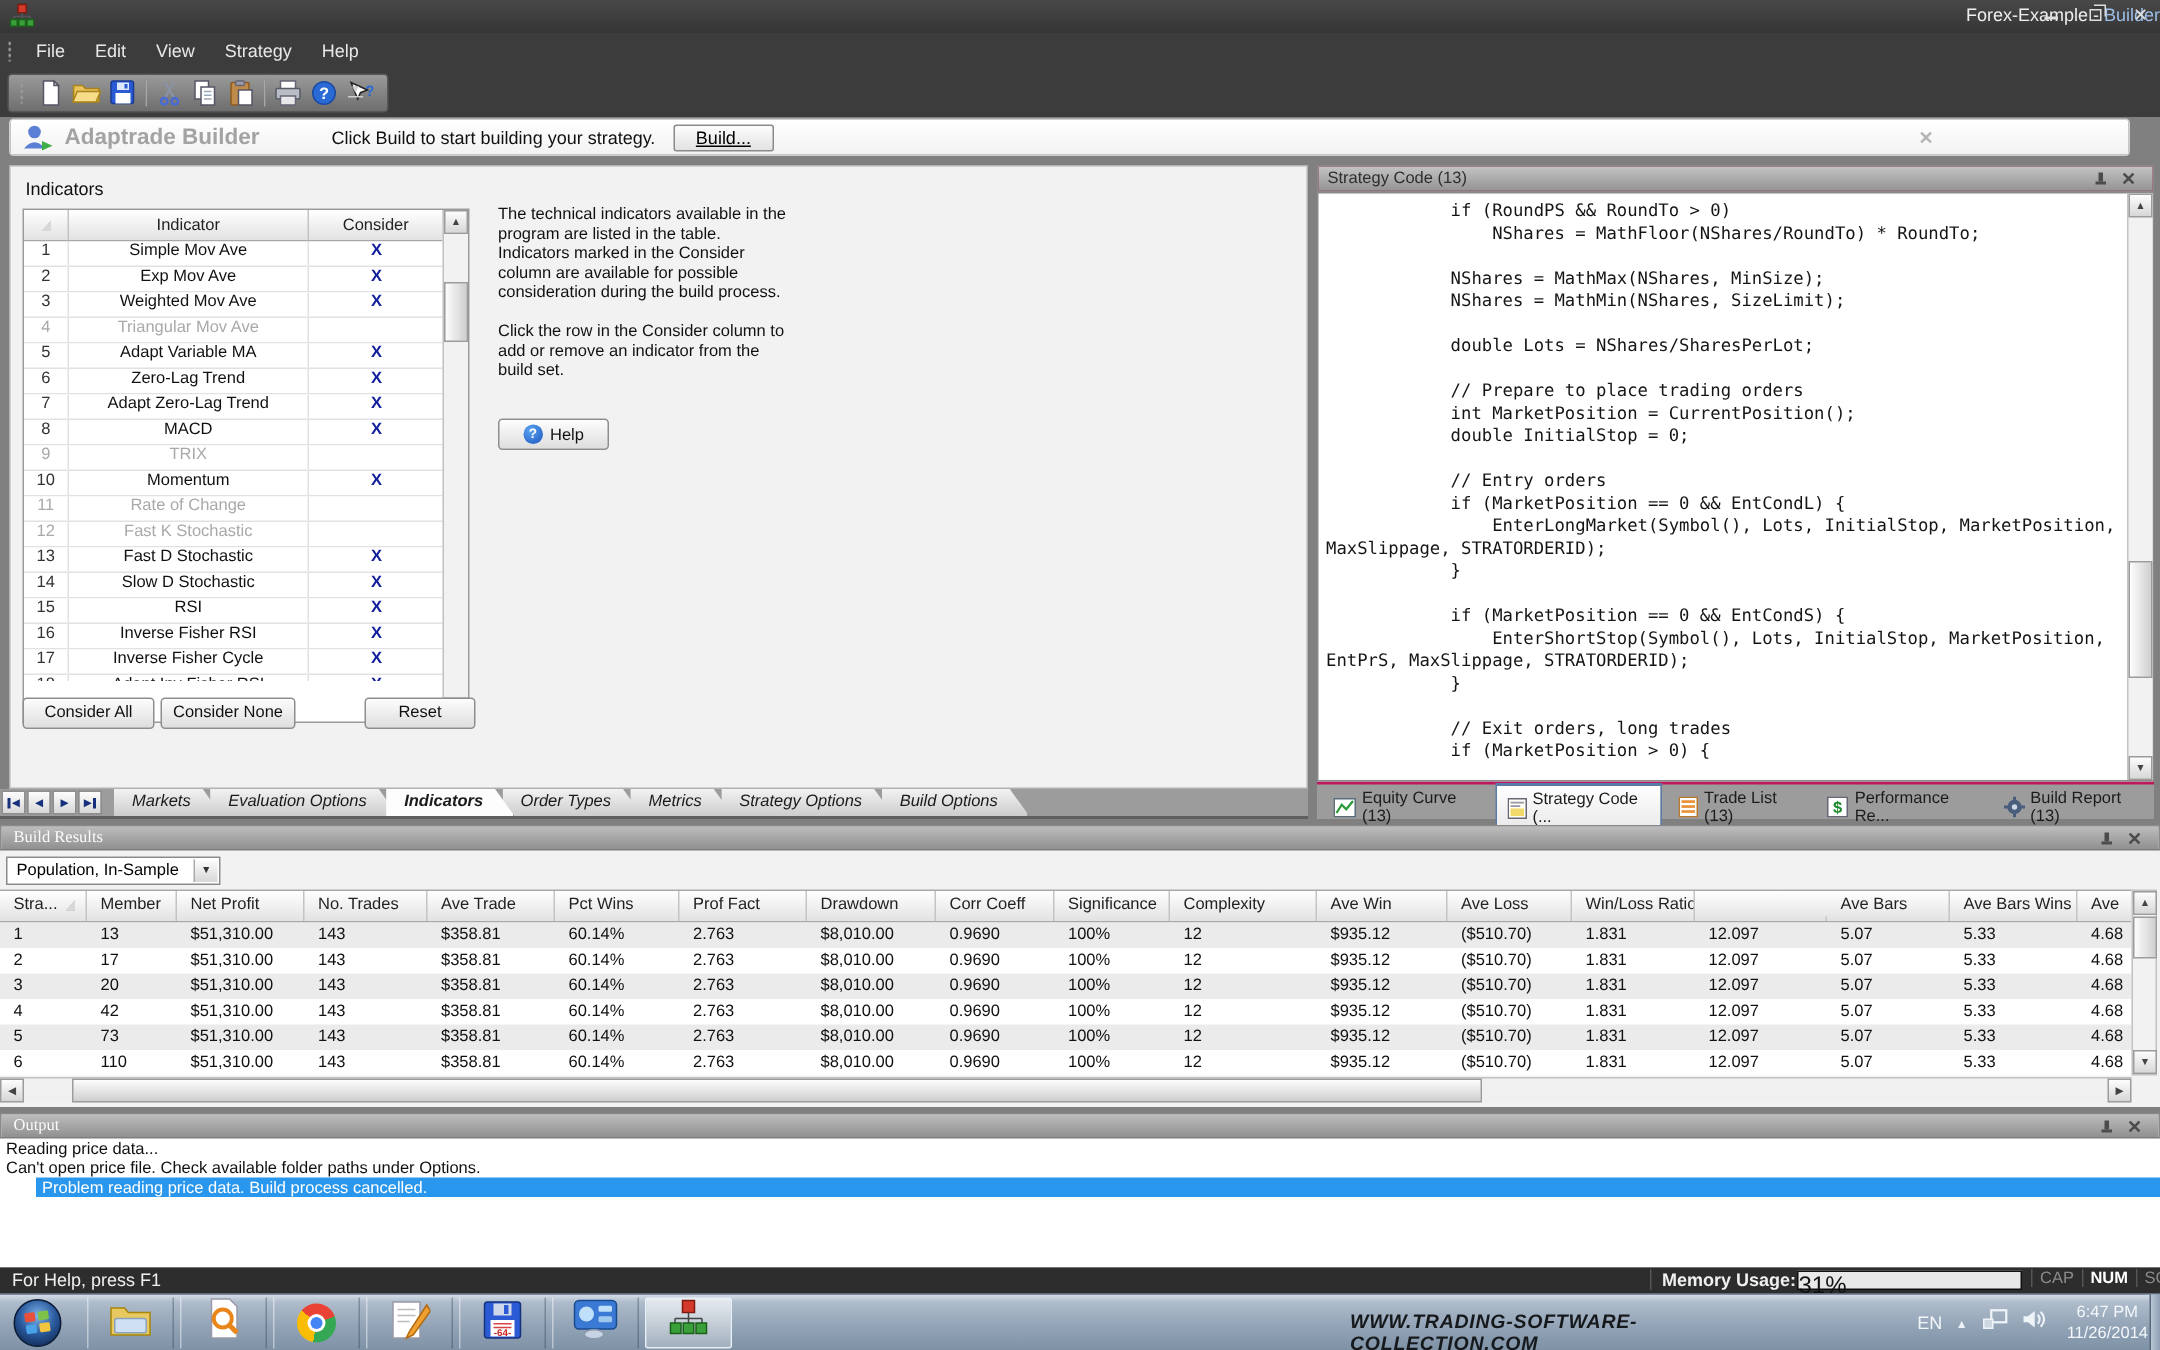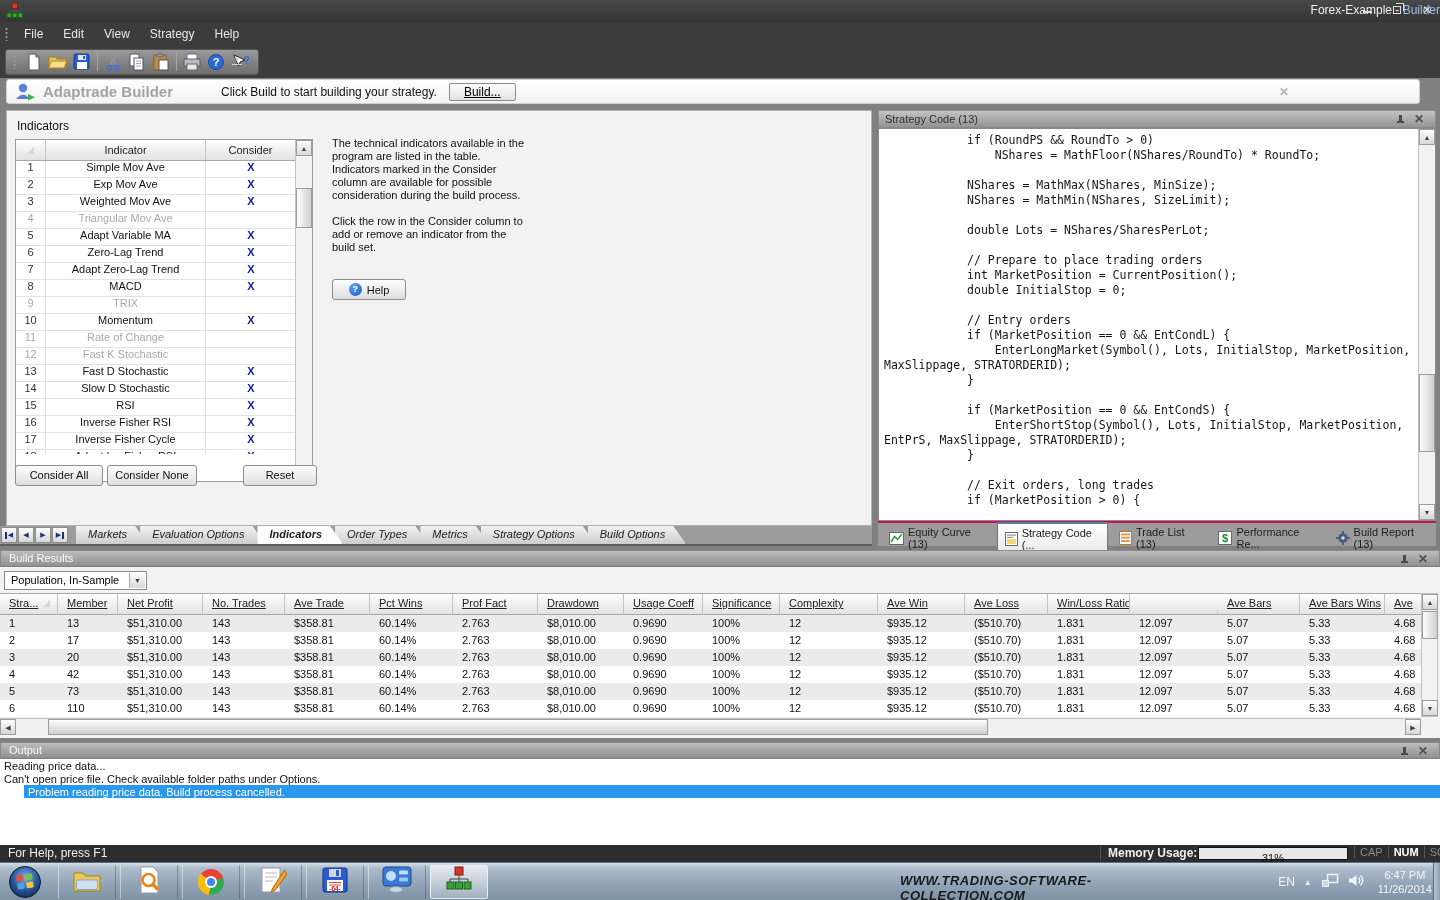--- a/index.html
+++ b/index.html
@@ -69,62 +69,62 @@
   .navbtn { width:16px; height:16px; margin:1px 0 0 1px; background:linear-gradient(#fdfdfd,#d7d7d7); border:1px solid #8e8e8e; display:flex; align-items:center; justify-content:center; gap:1px; }
   .navbtn .arr { font-size:7px; color:#16307c; }
   .navbtn .bar { width:2px; height:7px; background:#16307c; }
   #main-tabs { display:flex; margin-left:8px;font-style:italic; }
   .mtab { position:relative; padding:2px 20px 2px 12px; font-size:11px; color:#1a1a1a; background:linear-gradient(#f2f2f2,#cdcdcd); clip-path:polygon(0 0, calc(100% - 13px) 0, 100% 100%, 0 100%); border-right:1px solid #8a8a8a; margin-right:-8px; }
   .mtab.active { background:#fdfdfd; font-weight:bold; z-index:2; }
 
   
   #right-dock { position:absolute; left:878px; top:110px; width:558px; height:436px; background:#be185d; }
   .dock-header { position:relative; height:18px; background:linear-gradient(#c3c3c3,#949494); border:1px solid #8a8a8a; font-size:11px; color:#2e2e2e; padding:2px 0 0 6px; }
-  .dock-header.lighttext { color:#f8f8f8; }
+  .dock-header.lighttext { color:#f8f8f8;font-family:Liberation Serif, serif; }
   .pin-icon { position:absolute; top:4px; width:9px; height:10px; }
   .pin-icon::before { content:""; position:absolute; left:3px; top:0; width:3px; height:6px; background:#4c4c4c; }
   .pin-icon::after { content:""; position:absolute; left:1px; top:6px; width:7px; height:1.5px; background:#4c4c4c; box-shadow:3px 1.5px 0 -1px #4c4c4c; }
   .hdr-close { position:absolute; top:2px; width:12px; height:12px; color:#4c4c4c; font-size:12px; font-weight:bold; line-height:12px; text-align:center; }
   #code-area { position:absolute; left:0; top:18px; width:558px; height:393px; background:#fff; border:1px solid #8a8a8a; overflow:hidden; }
   #code-pre { font-family:"DejaVu Sans Mono", monospace; font-size:11.5px; line-height:15px; color:#151515; padding:4px 0 0 5px; white-space:pre; }
   #code-vscroll { position:absolute; right:1px; top:19px; width:17px; height:391px; background:#f2f2f2; border-left:1px solid #c2c2c2; }
   #right-tabs { position:absolute; left:0; top:413px; width:558px; height:23px; background:#9c9c9c; display:flex; align-items:flex-start; gap:4px; padding-left:4px; }
   .rtab { display:flex; align-items:center; gap:4px; font-size:11px; color:#1c1c1c; padding:3px 7px; }
   .rtab.active { background:linear-gradient(#ffffff,#e8e8e8); border:1px solid #5a7ba8; border-top:2px solid #5a7ba8; border-radius:0 0 4px 4px; margin-top:-1px; }
   .rtab-ico { display:inline-flex; }
 
   
   #build-results { position:absolute; left:0; top:550px; width:1440px; height:188px; background:#f2f2f2; }
   #br-header { position:relative; height:17px; background:linear-gradient(#bdbdbd,#909090); border-bottom:1px solid #7e7e7e; font-size:11px; color:#fafafa; padding:1px 0 0 8px; }
   #br-combo { position:absolute; left:4px; top:21px; width:143px; height:19px; background:#fff; border:1px solid #8a8a8a; font-size:11px; padding:2px 0 0 6px; }
   #br-combo .cmb-arrow { position:absolute; right:1px; top:1px; width:16px; height:15px; background:linear-gradient(#fdfdfd,#d7d7d7); border-left:1px solid #aaa; font-size:7px; text-align:center; line-height:15px; color:#333; }
   #br-table { position:absolute; left:0; top:43px; width:1421px; height:124px; overflow:hidden; background:#fff; border-top:1px solid #a8a8a8; }
   #br-cols { display:flex; height:21px; background:linear-gradient(#ffffff,#e2e2e2); border-bottom:1px solid #a8a8a8; font-size:11px; color:#222; }
-  .br-h { flex:none; padding:3px 13px 0 9px; border-right:1px solid #c4c4c4; white-space:nowrap; overflow:hidden; display:flex; gap:6px;text-decoration:underline; }
+  .br-h { flex:none; padding:3px 13px 0 9px; border-right:1px solid #c4c4c4; white-space:nowrap; overflow:hidden; display:flex; gap:6px; }
   .br-row { display:flex; height:17px; font-size:11px; color:#111; }
   .br-row:nth-child(odd) { background:#ebebeb; }
   .br-c { flex:none; padding:2px 0 0 9px; white-space:nowrap; overflow:hidden; }
   #br-vscroll { position:absolute; left:1421px; top:43px; width:17px; height:124px; background:#f2f2f2; border:1px solid #c2c2c2; }
   #br-hscroll { position:absolute; left:0; top:168px; width:1421px; height:17px; background:#f0f0f0; border-top:1px solid #c2c2c2; }
   .sb-btn-h { position:absolute; top:0; width:16px; height:16px; background:linear-gradient(#fdfdfd,#d7d7d7); border:1px solid #9c9c9c; font-size:7px; color:#444; text-align:center; line-height:15px; }
   .sb-thumb-h { position:absolute; top:0; height:16px; background:linear-gradient(#fdfdfd,#cfcfcf); border:1px solid #9c9c9c; }
 
   
   #output-panel { position:absolute; left:0; top:742px; width:1440px; height:103px; background:#fff; }
   #out-header { position:relative; height:17px; background:linear-gradient(#bdbdbd,#909090); border-bottom:1px solid #7e7e7e; font-size:11px; color:#fafafa; padding:1px 0 0 8px; }
   .out-line { font-size:11px; color:#111; padding:1px 0 0 4px; height:13px; white-space:nowrap; }
   .out-line.hl { background:#2a97ee; color:#fff;margin-left:24px; }
 
   
   #statusbar { position:absolute; left:0; top:845px; width:1440px; height:17px; background:#2d2d2d; color:#f0f0f0; font-size:12px; }
   #sb-help { position:absolute; left:8px; top:1px; }
   #sb-mem-label { position:absolute; left:1108px; top:1px; font-weight:bold; }
   #sb-mem-bar { position:absolute; left:1198px; top:2px; width:150px; height:13px; background:#e8e8e8; border:1px solid #111; }
   #sb-mem-fill { height:100%; background:linear-gradient(#5fe05f,#18a818); }
-  #sb-mem-text { position:absolute; left:0; top:4px; width:100%; text-align:center; font-size:11px; color:#111; line-height:12px; }
+  #sb-mem-text { position:absolute; left:0; top:4px; width:100%; text-align:left; font-size:16px; color:#111; line-height:12px; }
   #sb-locks { position:absolute; left:1354px; top:1px; display:flex; }
   .lock { padding:0 5px; border-left:1px solid #555; color:#8a8a8a; font-size:11px; }
   .lock.on { color:#fff; font-weight:bold; }
   .sb-sep { position:absolute; left:1100px; top:1px; width:1px; height:14px; background:#555; }
 
   
   #taskbar { position:absolute; left:0; top:862px; width:1440px; height:38px; background:linear-gradient(#d6dfe9 0%, #aebccb 14%, #91a2b5 60%, #7e92a6 100%); border-top:1px solid #5a6b7e; }
   #start-button { position:absolute; left:8px; top:2px; width:34px; height:34px; }
   .tsk-btn { position:absolute; top:2px; width:58px; height:34px; border-left:1px solid rgba(255,255,255,0.45); border-right:1px solid rgba(40,55,75,0.35); display:flex; align-items:center; justify-content:center; }
   .tsk-btn.active { background:linear-gradient(rgba(255,255,255,0.65), rgba(255,255,255,0.25)); border:1px solid #e8f0f8; border-radius:2px; }
@@ -529,21 +529,21 @@
           <span class="br-h" style="width: 83px;">
             <span>Pct Wins</span>
           </span>
           <span class="br-h" style="width: 85px;">
             <span>Prof Fact</span>
           </span>
           <span class="br-h" style="width: 86px;">
             <span>Drawdown</span>
           </span>
           <span class="br-h" style="width: 79px;">
-            <span>Usage Coeff</span>
+            <span>Corr Coeff</span>
           </span>
           <span class="br-h" style="width: 77px;">
             <span>Significance</span>
           </span>
           <span class="br-h" style="width: 98px;">
             <span>Complexity</span>
           </span>
           <span class="br-h" style="width: 87px;">
             <span>Ave Win</span>
           </span>

